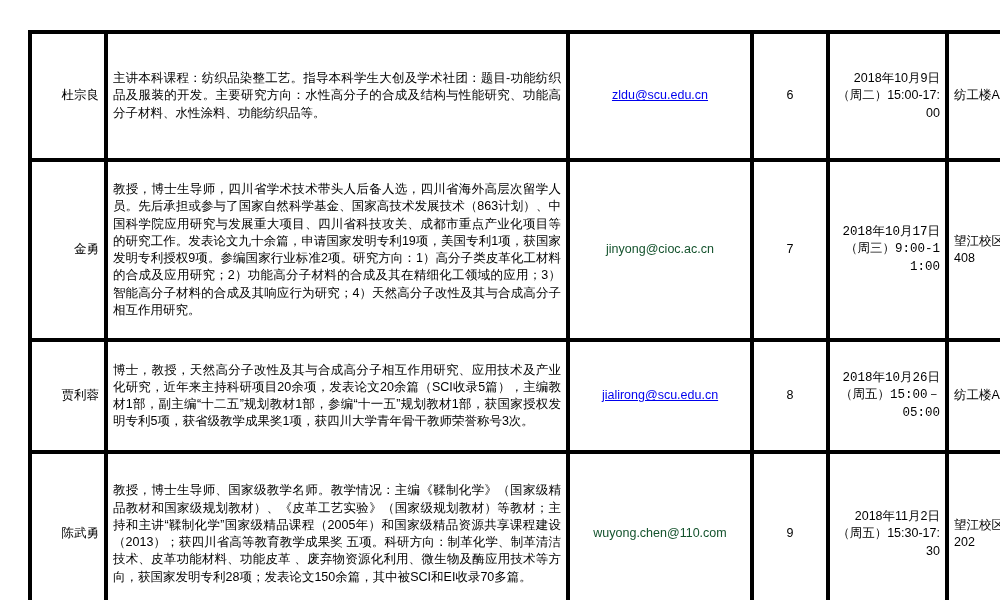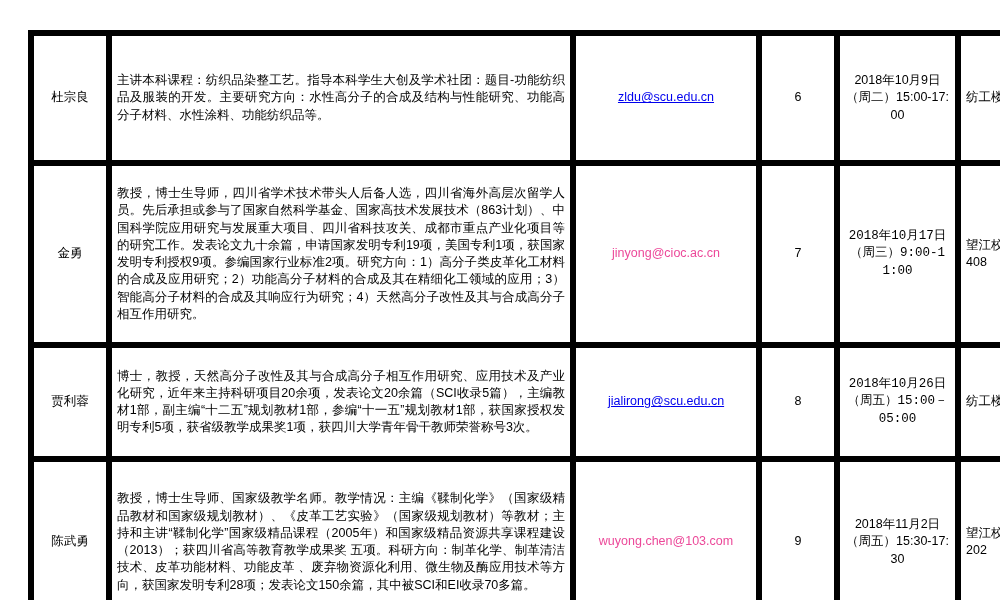--- a/index.html
+++ b/index.html
@@ -21,59 +21,59 @@
     background: #ffffff;
   }
   table.schedule {
     border-collapse: collapse;
     table-layout: fixed;
     width: 940px;
     margin-left: 28px;
     margin-top: 30px;
   }
   table.schedule td {
-    border: 6px solid #000000;
+    border: 4px solid #000000;
     padding: 4px 5px;
     vertical-align: middle;
     font-size: 12.5px;
     line-height: 1.38;
     word-break: break-all;
   }
   td.c-name {
     width: 62px;
-    text-align: center;
+    text-align: right;
     font-size: 13px;
   }
   td.c-desc {
     width: 448px;
     text-align: justify;
     text-justify: inter-ideograph;
     vertical-align: middle;
   }
   td.c-email {
     width: 170px;
     text-align: center;
     vertical-align: middle;
   }
   td.c-email span.link {
     color: #0000ee;
     text-decoration: underline;
     word-break: break-all;
   }
   td.c-email span.plain {
-    color: #ec4899;
+    color: #14532d;
     word-break: break-all;
   }
   td.c-num {
     width: 62px;
     text-align: center;
   }
   td.c-time {
     width: 105px;
-    text-align: center;
+    text-align: right;
     vertical-align: middle;
     font-size: 12.5px;
   }
   td.c-place {
     width: 88px;
     text-align: left;
     vertical-align: middle;
     font-size: 12.5px;
   }
   .time-center {
@@ -111,20 +111,20 @@
         <td class="c-name">贾利蓉</td>
         <td class="c-desc">博士，教授，天然高分子改性及其与合成高分子相互作用研究、应用技术及产业化研究，近年来主持科研项目20余项，发表论文20余篇（SCI收录5篇），主编教材1部，副主编“十二五”规划教材1部，参编“十一五”规划教材1部，获国家授权发明专利5项，获省级教学成果奖1项，获四川大学青年骨干教师荣誉称号3次。</td>
         <td class="c-email"><span class="link">jialirong@scu.edu.cn</span></td>
         <td class="c-num">8</td>
         <td class="c-time time-center">2018年10月26日（周五）15:00－05:00</td>
         <td class="c-place">纺工楼A208</td>
       </tr>
       <tr class="row-4">
         <td class="c-name">陈武勇</td>
         <td class="c-desc">教授，博士生导师、国家级教学名师。教学情况：主编《鞣制化学》（国家级精品教材和国家级规划教材）、《皮革工艺实验》（国家级规划教材）等教材；主持和主讲“鞣制化学”国家级精品课程（2005年）和国家级精品资源共享课程建设（2013）；获四川省高等教育教学成果奖 五项。科研方向：制革化学、制革清洁技术、皮革功能材料、功能皮革 、废弃物资源化利用、微生物及酶应用技术等方向，获国家发明专利28项；发表论文150余篇，其中被SCI和EI收录70多篇。</td>
-        <td class="c-email"><span class="plain">wuyong.chen@103.com</span></td>
+        <td class="c-email"><span class="plain">wuyong.chen@110.com</span></td>
         <td class="c-num">9</td>
         <td class="c-time">2018年11月2日（周五）15:30-17:30</td>
         <td class="c-place">望江校区皮革楼202</td>
       </tr>
     </tbody>
   </table>
 </div>
 
 </body></html>

